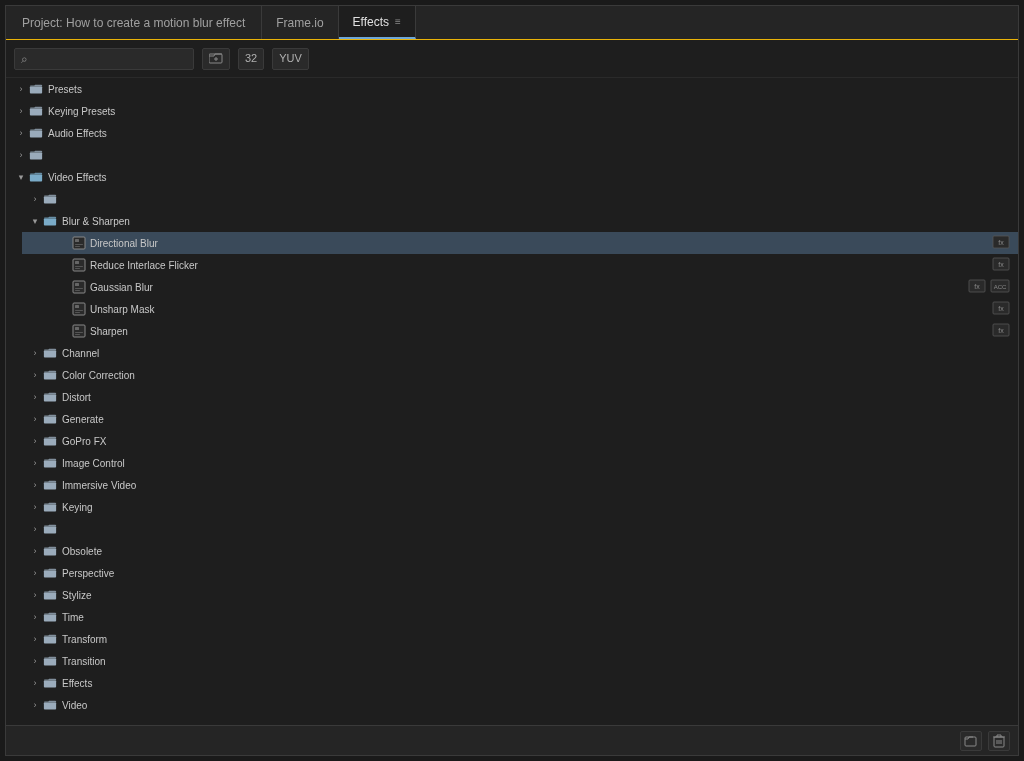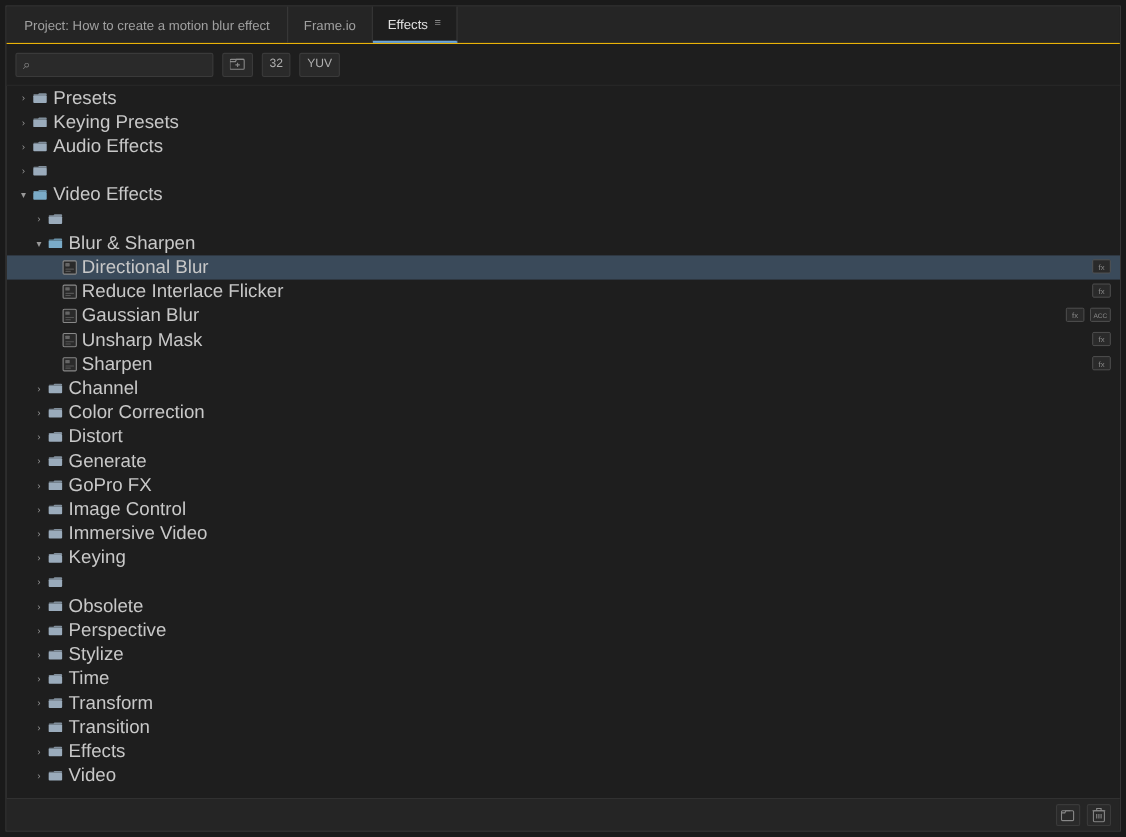--- a/index.html
+++ b/index.html
@@ -162,34 +162,34 @@
       height: 14px;
       display: flex;
       align-items: center;
       justify-content: center;
       margin-right: 4px;
       flex-shrink: 0;
       color: #888;
       font-size: 10px;
     }
     .item-label {
-      font-size: 17px;
+      font-size: 10px;
       color: #c8c8c8;
       flex: 1;
     }
     .item-badges {
       display: flex;
       align-items: center;
       gap: 4px;
       padding-right: 8px;
     }
     
     .indent-0 { padding-left: 8px; }
     .indent-1 { padding-left: 22px; }
-    .indent-2 { padding-left: 36px; }
+    .indent-2 { padding-left: 36px; margin-left: 16px; }
     
     .bottom-bar {
       height: 30px;
       background: #252525;
       border-top: 1px solid #3a3a3a;
       display: flex;
       align-items: center;
       justify-content: flex-end;
       padding: 0 8px;
       gap: 6px;

